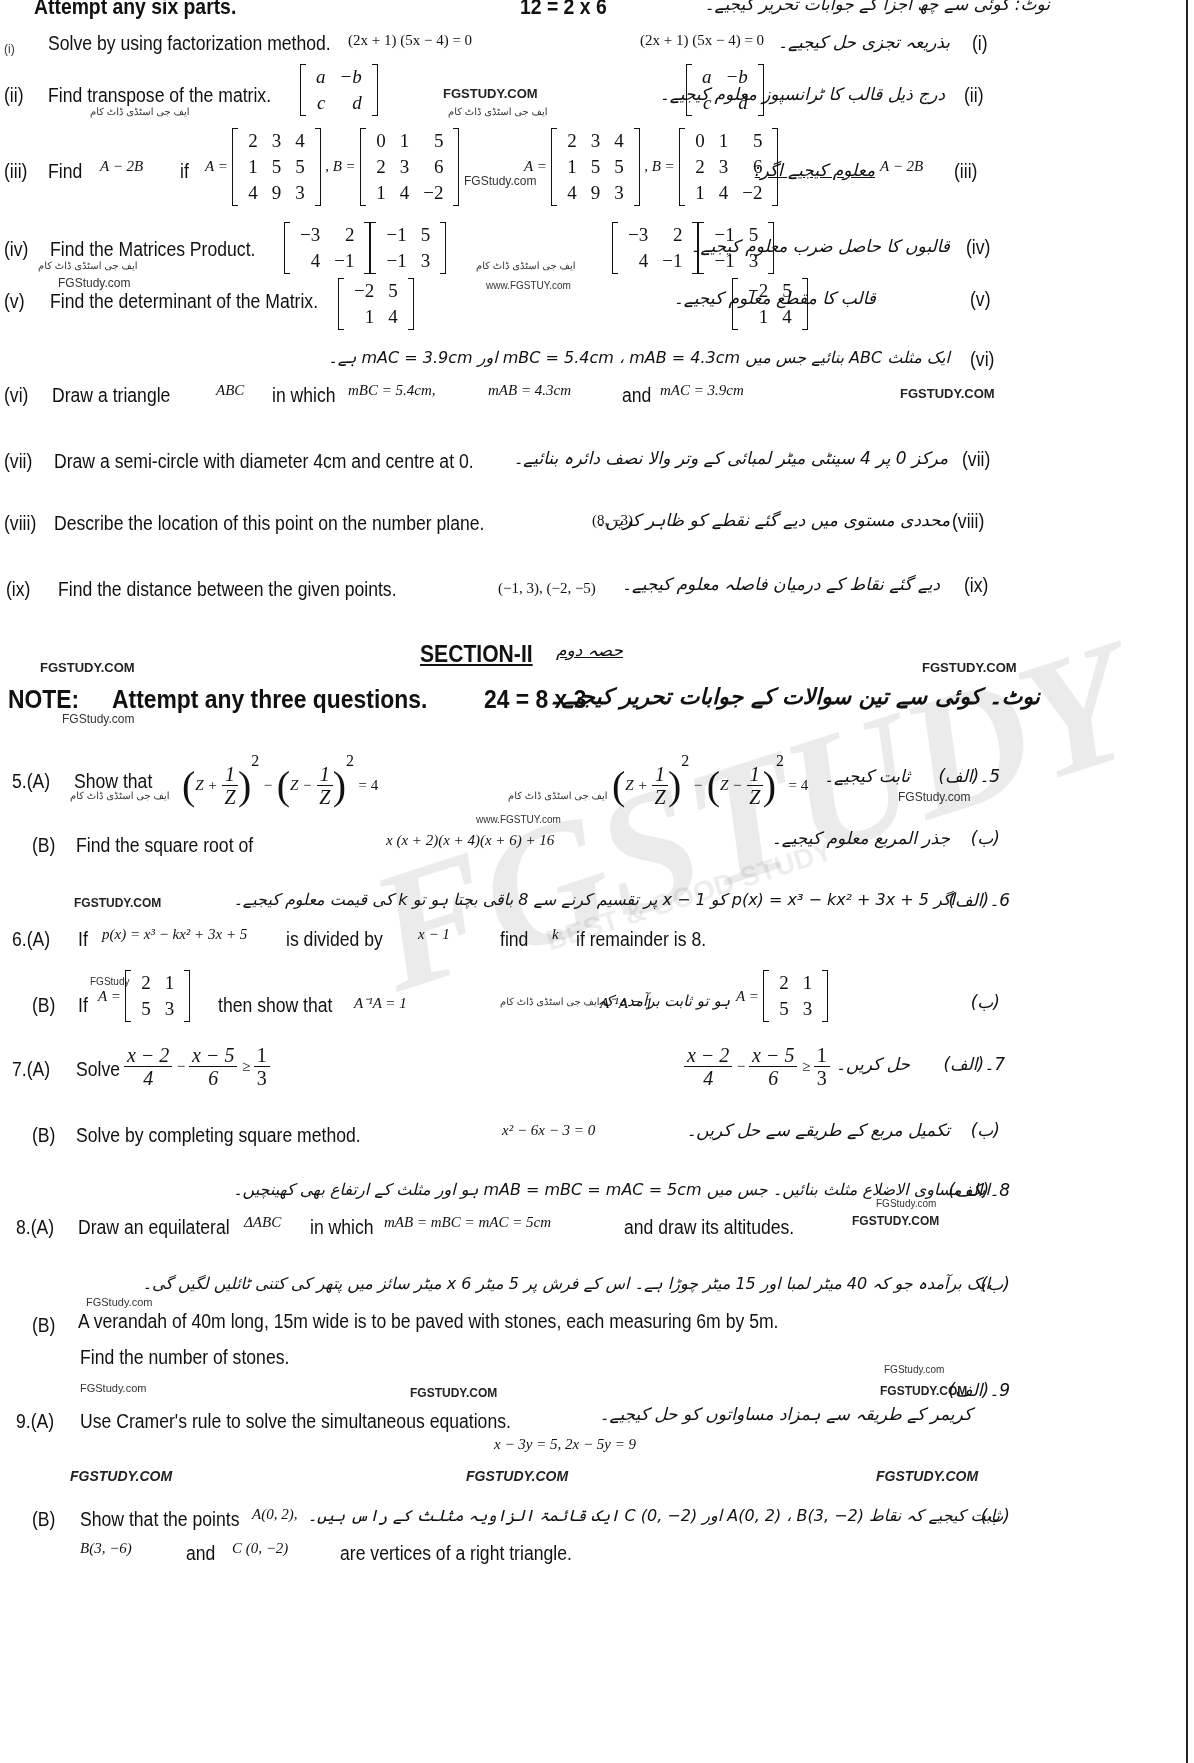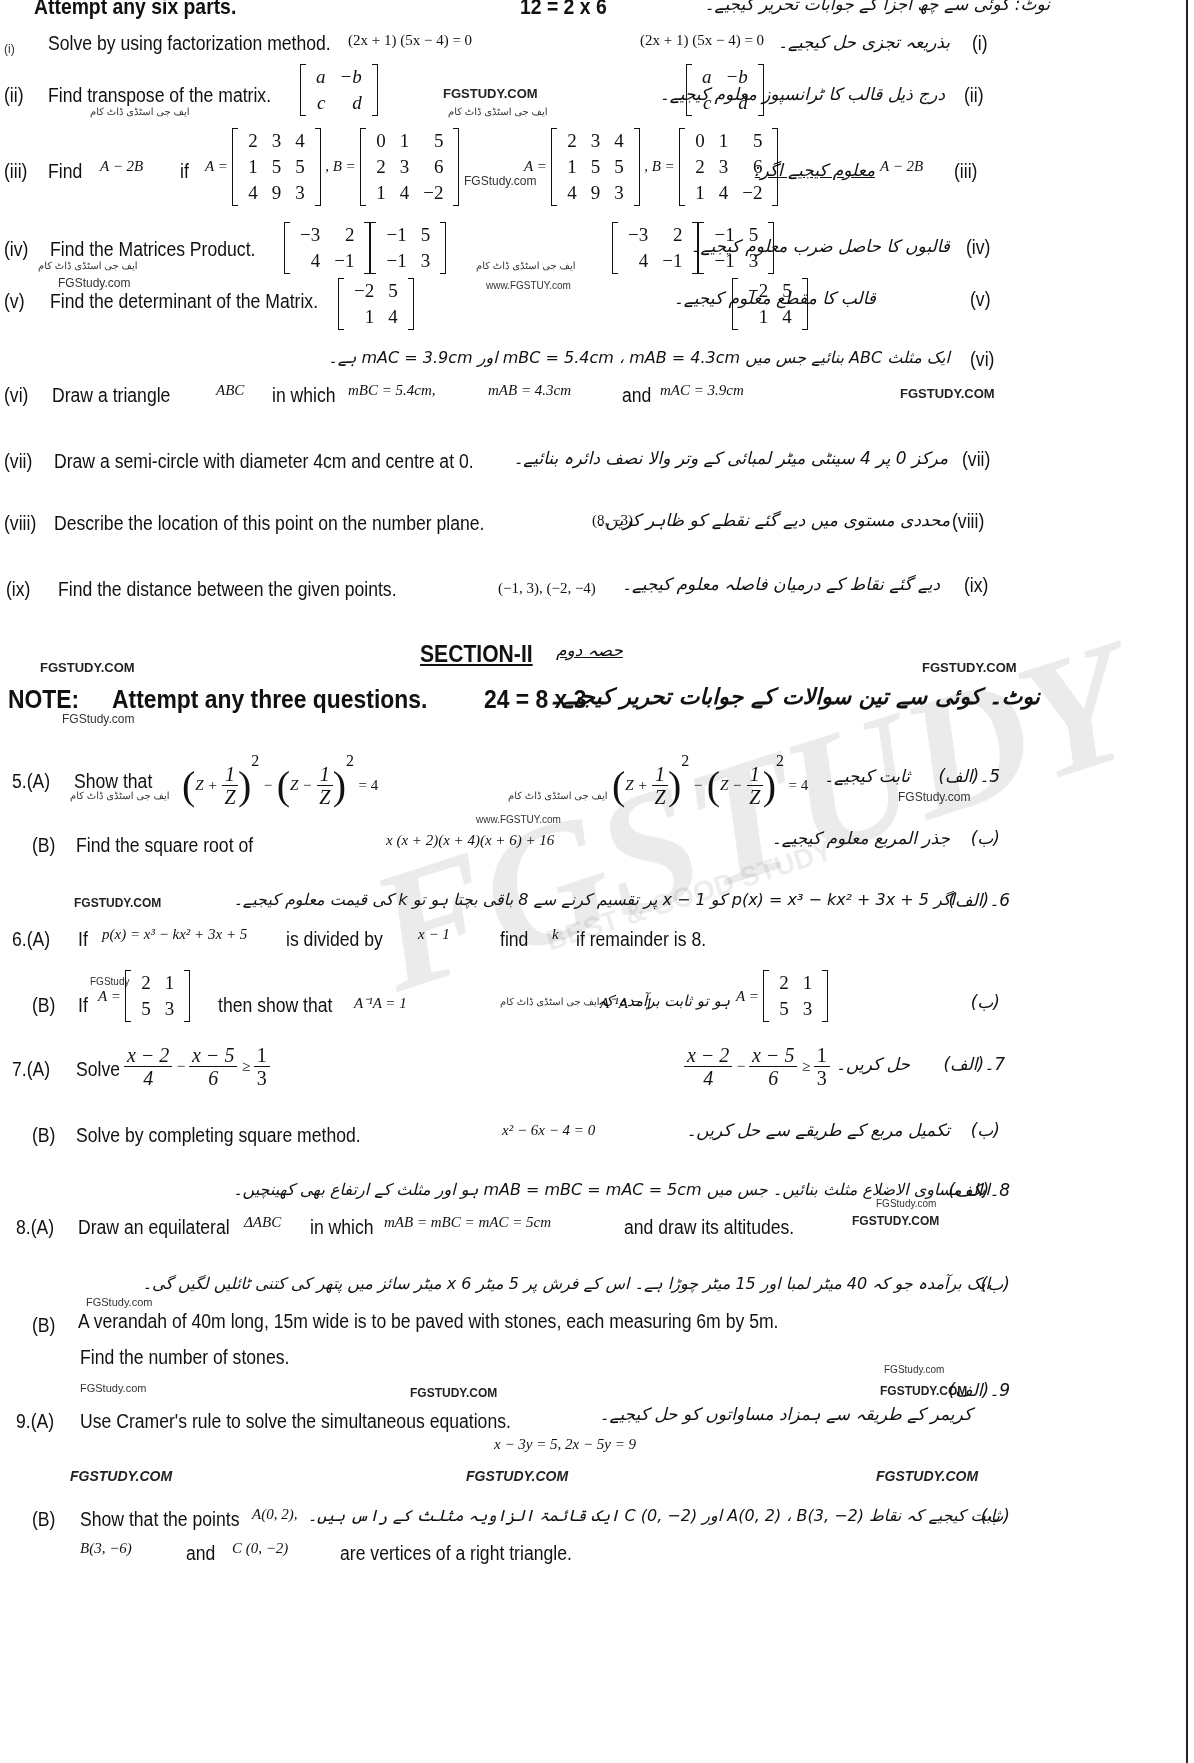--- a/index.html
+++ b/index.html
@@ -336,21 +336,21 @@
 <div class="abs en" style="left:962px; top:448px;">(vii)</div>
 
 <div class="abs en" style="left:4px; top:512px;">(viii)</div>
 <div class="abs en" style="left:54px; top:512px;">Describe the location of this point on the number plane.</div>
 <div class="abs math" style="left:592px; top:512px;">(8, −3)</div>
 <div class="abs ur ur-r" style="left:950px; top:510px;">محددی مستوی میں دیے گئے نقطے کو ظاہر کریں۔</div>
 <div class="abs en" style="left:952px; top:510px;">(viii)</div>
 
 <div class="abs en" style="left:6px; top:578px;">(ix)</div>
 <div class="abs en" style="left:58px; top:578px;">Find the distance between the given points.</div>
-<div class="abs math" style="left:498px; top:580px;">(−1, 3), (−2, −4)</div>
+<div class="abs math" style="left:498px; top:580px;">(−1, 3), (−2, −5)</div>
 <div class="abs ur ur-r" style="left:940px; top:574px;">دیے گئے نقاط کے درمیان فاصلہ معلوم کیجیے۔</div>
 <div class="abs en" style="left:964px; top:574px;">(ix)</div>
 
 <div class="abs lbl bold" style="left:420px; top:640px; font-size:24px; text-decoration: underline;">SECTION-II</div>
 <div class="abs ur" style="left:556px; top:640px; text-decoration: underline;">حصہ دوم</div>
 <div class="abs wm-b" style="left:40px; top:660px;">FGSTUDY.COM</div>
 <div class="abs wm-b" style="left:922px; top:660px;">FGSTUDY.COM</div>
 
 <div class="abs lbl bold" style="left:8px; top:684px; font-size:26px;">NOTE:</div>
 <div class="abs lbl bold" style="left:112px; top:684px; font-size:26px;">Attempt any three questions.</div>
@@ -493,21 +493,21 @@
   <span class="frac">
       <span class="num">1</span>
       <span>3</span>
     </span>
 </div>
 <div class="abs ur ur-r" style="left:910px; top:1054px;">حل کریں۔</div>
 <div class="abs ur ur-r" style="left:1005px; top:1054px;">7۔(الف)</div>
 
 <div class="abs en" style="left:32px; top:1124px;">(B)</div>
 <div class="abs en" style="left:76px; top:1124px;">Solve by completing square method.</div>
-<div class="abs math mi" style="left:502px; top:1122px;">x² − 6x − 4 = 0</div>
+<div class="abs math mi" style="left:502px; top:1122px;">x² − 6x − 3 = 0</div>
 <div class="abs ur ur-r" style="left:950px; top:1120px;">تکمیل مربع کے طریقے سے حل کریں۔</div>
 <div class="abs ur ur-r" style="left:1000px; top:1120px;">(ب)</div>
 
 <div class="abs ur ur-r" style="left:990px; top:1180px; font-size:16px;">ایک مساوی الاضلاع مثلث بنائیں۔ جس میں mAB = mBC = mAC = 5cm ہو اور مثلث کے ارتفاع بھی کھینچیں۔</div>
 <div class="abs ur ur-r" style="left:1010px; top:1180px;">8۔(الف)</div>
 <div class="abs en" style="left:16px; top:1216px;">8.(A)</div>
 <div class="abs en" style="left:78px; top:1216px;">Draw an equilateral</div>
 <div class="abs math mi" style="left:244px; top:1214px;">ΔABC</div>
 <div class="abs en" style="left:310px; top:1216px;">in which</div>
 <div class="abs math mi" style="left:384px; top:1214px;">mAB = mBC = mAC = 5cm</div>

